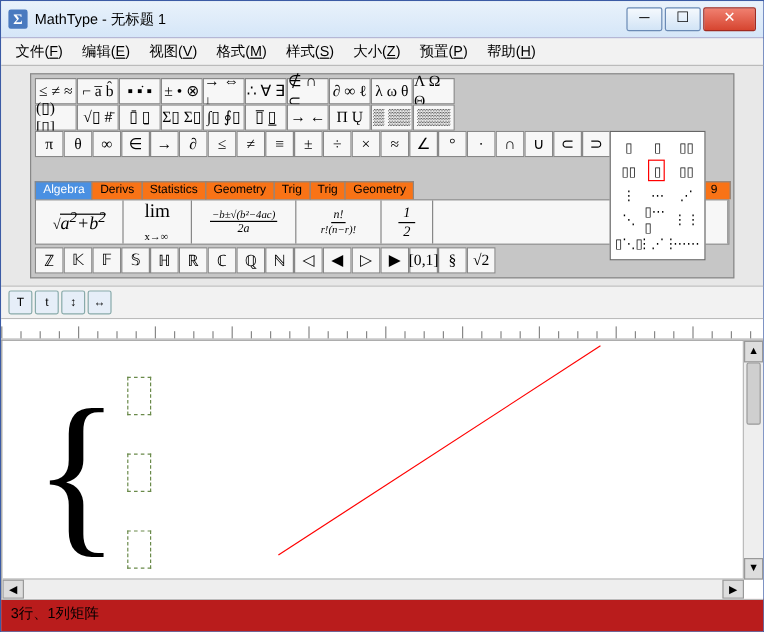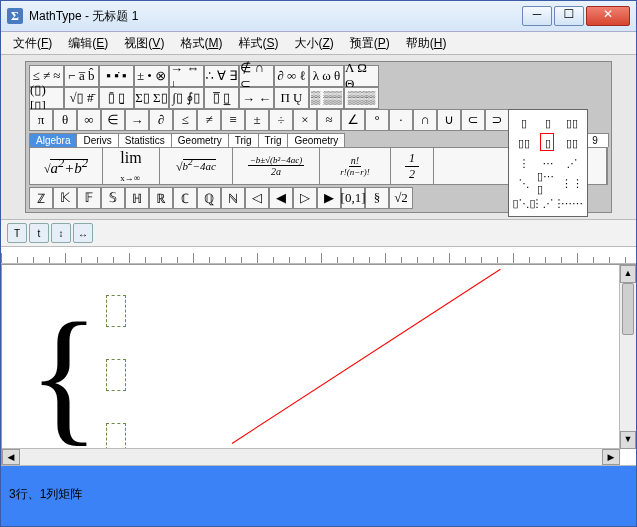--- a/index.html
+++ b/index.html
@@ -11,22 +11,22 @@
   .titlebar .btn{width:28px;height:18px;border:1px solid #6a8ab5;background:linear-gradient(#f5f9fd,#d2e4f6);border-radius:2px;text-align:center;line-height:14px;font-size:12px;cursor:pointer}
   .titlebar .btn.close{background:linear-gradient(#f08070,#d64530);border-color:#a02a20;color:#fff;width:42px}
   .menubar{height:22px;background:#f2f2f2;display:flex;align-items:center;padding:0 4px;border-bottom:1px solid #bbb}
   .menubar .item{padding:2px 8px;cursor:pointer}
   .menubar .item u{text-decoration:underline}
   .palette{background:#e8e8e8;padding:6px 24px;border-bottom:1px solid #bbb}
   .pal-box{background:#c6c6c6;border:1px solid #888;padding:3px}
   .pal-row{display:flex;gap:0;margin-bottom:0}
   .pal-cell{width:35px;height:22px;background:#f7f7f7;border:1px solid #888;display:flex;align-items:center;justify-content:center;font-family:"Times New Roman",serif;font-size:13px;cursor:pointer;box-sizing:border-box}
   .pal-cell.small{width:24px}
-  .tabs{display:flex;margin-top:2px}
-  .tab{padding:1px 6px;background:#ffffff;border:1px solid #888;border-bottom:none;font-size:10px;cursor:pointer;margin-right:-1px}
+  .tabs{display:flex;margin-top:20px}
+  .tab{padding:1px 6px;background:#f97316;border:1px solid #888;border-bottom:none;font-size:10px;cursor:pointer;margin-right:-1px}
   .tab.active{background:#4a90e2;color:#fff}
   .tab.num{width:14px;text-align:center}
   .expr-row{display:flex;background:#f7f7f7;border:1px solid #888}
   .expr-cell{border-right:1px solid #888;padding:2px 6px;height:32px;display:flex;align-items:center;justify-content:center;font-family:"Times New Roman",serif;font-style:italic;font-size:12px;cursor:pointer}
   .smallbar{height:22px;background:#f2f2f2;display:flex;align-items:center;padding:2px 6px;gap:2px;border-bottom:1px solid #bbb}
   .smallbar .sb{width:18px;height:18px;border:1px solid #8aa;background:#e6eef8;border-radius:2px;cursor:pointer;display:flex;align-items:center;justify-content:center;font-size:10px}
   .ruler{height:16px;background:#fff;border-bottom:1px solid #bbb;position:relative}
   .ruler .tick{position:absolute;top:10px;width:1px;height:6px;background:#888}
   .editor{flex:1;background:#fff;position:relative;overflow:hidden;border-top:1px solid #999;border-left:1px solid #999}
   .editor-inner{position:absolute;left:20px;top:30px;font-family:"Times New Roman","SimSun",serif}
@@ -35,21 +35,21 @@
   .brace{font-size:150px;line-height:150px;font-weight:100;margin:0 6px;font-family:"Times New Roman",serif}
   .slots{display:flex;flex-direction:column;gap:32px}
   .slot{width:18px;height:30px;border:1px dashed #6a8a4a}
   .red-line{position:absolute;width:320px;height:1px;background:red;transform-origin:left center}
   .red-box{position:absolute;width:12px;height:16px;border:1.5px solid red}
   .scrollbar-v{position:absolute;right:0;top:0;bottom:16px;width:16px;background:#eee;border-left:1px solid #bbb}
   .scrollbar-v .thumb{position:absolute;left:2px;right:2px;top:2px;height:50px;background:#cfcfcf;border:1px solid #999;border-radius:2px}
   .scrollbar-v .arr{position:absolute;left:0;right:0;height:16px;background:#ddd;border:1px solid #999;text-align:center;font-size:9px;line-height:14px}
   .scrollbar-h{position:absolute;left:0;right:16px;bottom:0;height:16px;background:#eee;border-top:1px solid #bbb}
   .scrollbar-h .arr{position:absolute;top:0;bottom:0;width:16px;background:#ddd;border:1px solid #999;text-align:center;font-size:9px;line-height:14px}
-  .statusbar{height:20px;background:#3b82f6;border-top:1px solid #bbb;padding:20px 8px;line-height:16px}
+  .statusbar{height:20px;background:#b91c1c;border-top:1px solid #bbb;padding:3px 8px;line-height:16px}
   .watermark{position:absolute;right:10px;bottom:24px;color:#ccc;font-size:11px}
   
   .matrix-popup{position:absolute;background:#fff;border:1px solid #666;padding:4px;display:grid;grid-template-columns:repeat(3,22px);grid-template-rows:repeat(5,18px);gap:2px}
   .matrix-popup .mcell{border:0;display:flex;align-items:center;justify-content:center;font-size:11px;cursor:pointer}
 </style>
 </head>
 <body>
 
 <div class="window">
 
@@ -136,23 +136,20 @@
           <div class="tab num">▯</div>
           <div class="tab num">9</div>
         </div>
 
       <div class="expr-row">
         <div class="expr-cell" style="width:60px">
           <span>√<span style="border-top:1px solid #000;font-size:15px">a<sup>2</sup>+b<sup>2</sup></span></span>
         </div>
         <div class="expr-cell" style="width:44px">
           <span style="font-style:normal"><span style="font-size:16px">lim</span><br><sub style="font-size:9px">x→∞</sub></span>
-        </div>
-        <div class="expr-cell" style="width:60px">
-          <span>√<span style="border-top:1px solid #000;font-size:11px">b<sup>2</sup>−4ac</span></span>
         </div>
         <div class="expr-cell" style="width:74px;flex-direction:column">
           <span style="font-size:9px;border-bottom:1px solid #000;padding:0 2px">−b±√(b²−4ac)</span>
           <span style="font-size:10px">2a</span>
         </div>
         <div class="expr-cell" style="width:58px;flex-direction:column">
           <span style="font-size:10px;border-bottom:1px solid #000;padding:0 2px">n!</span>
           <span style="font-size:9px">r!(n−r)!</span>
         </div>
         <div class="expr-cell" style="width:30px;flex-direction:column">

